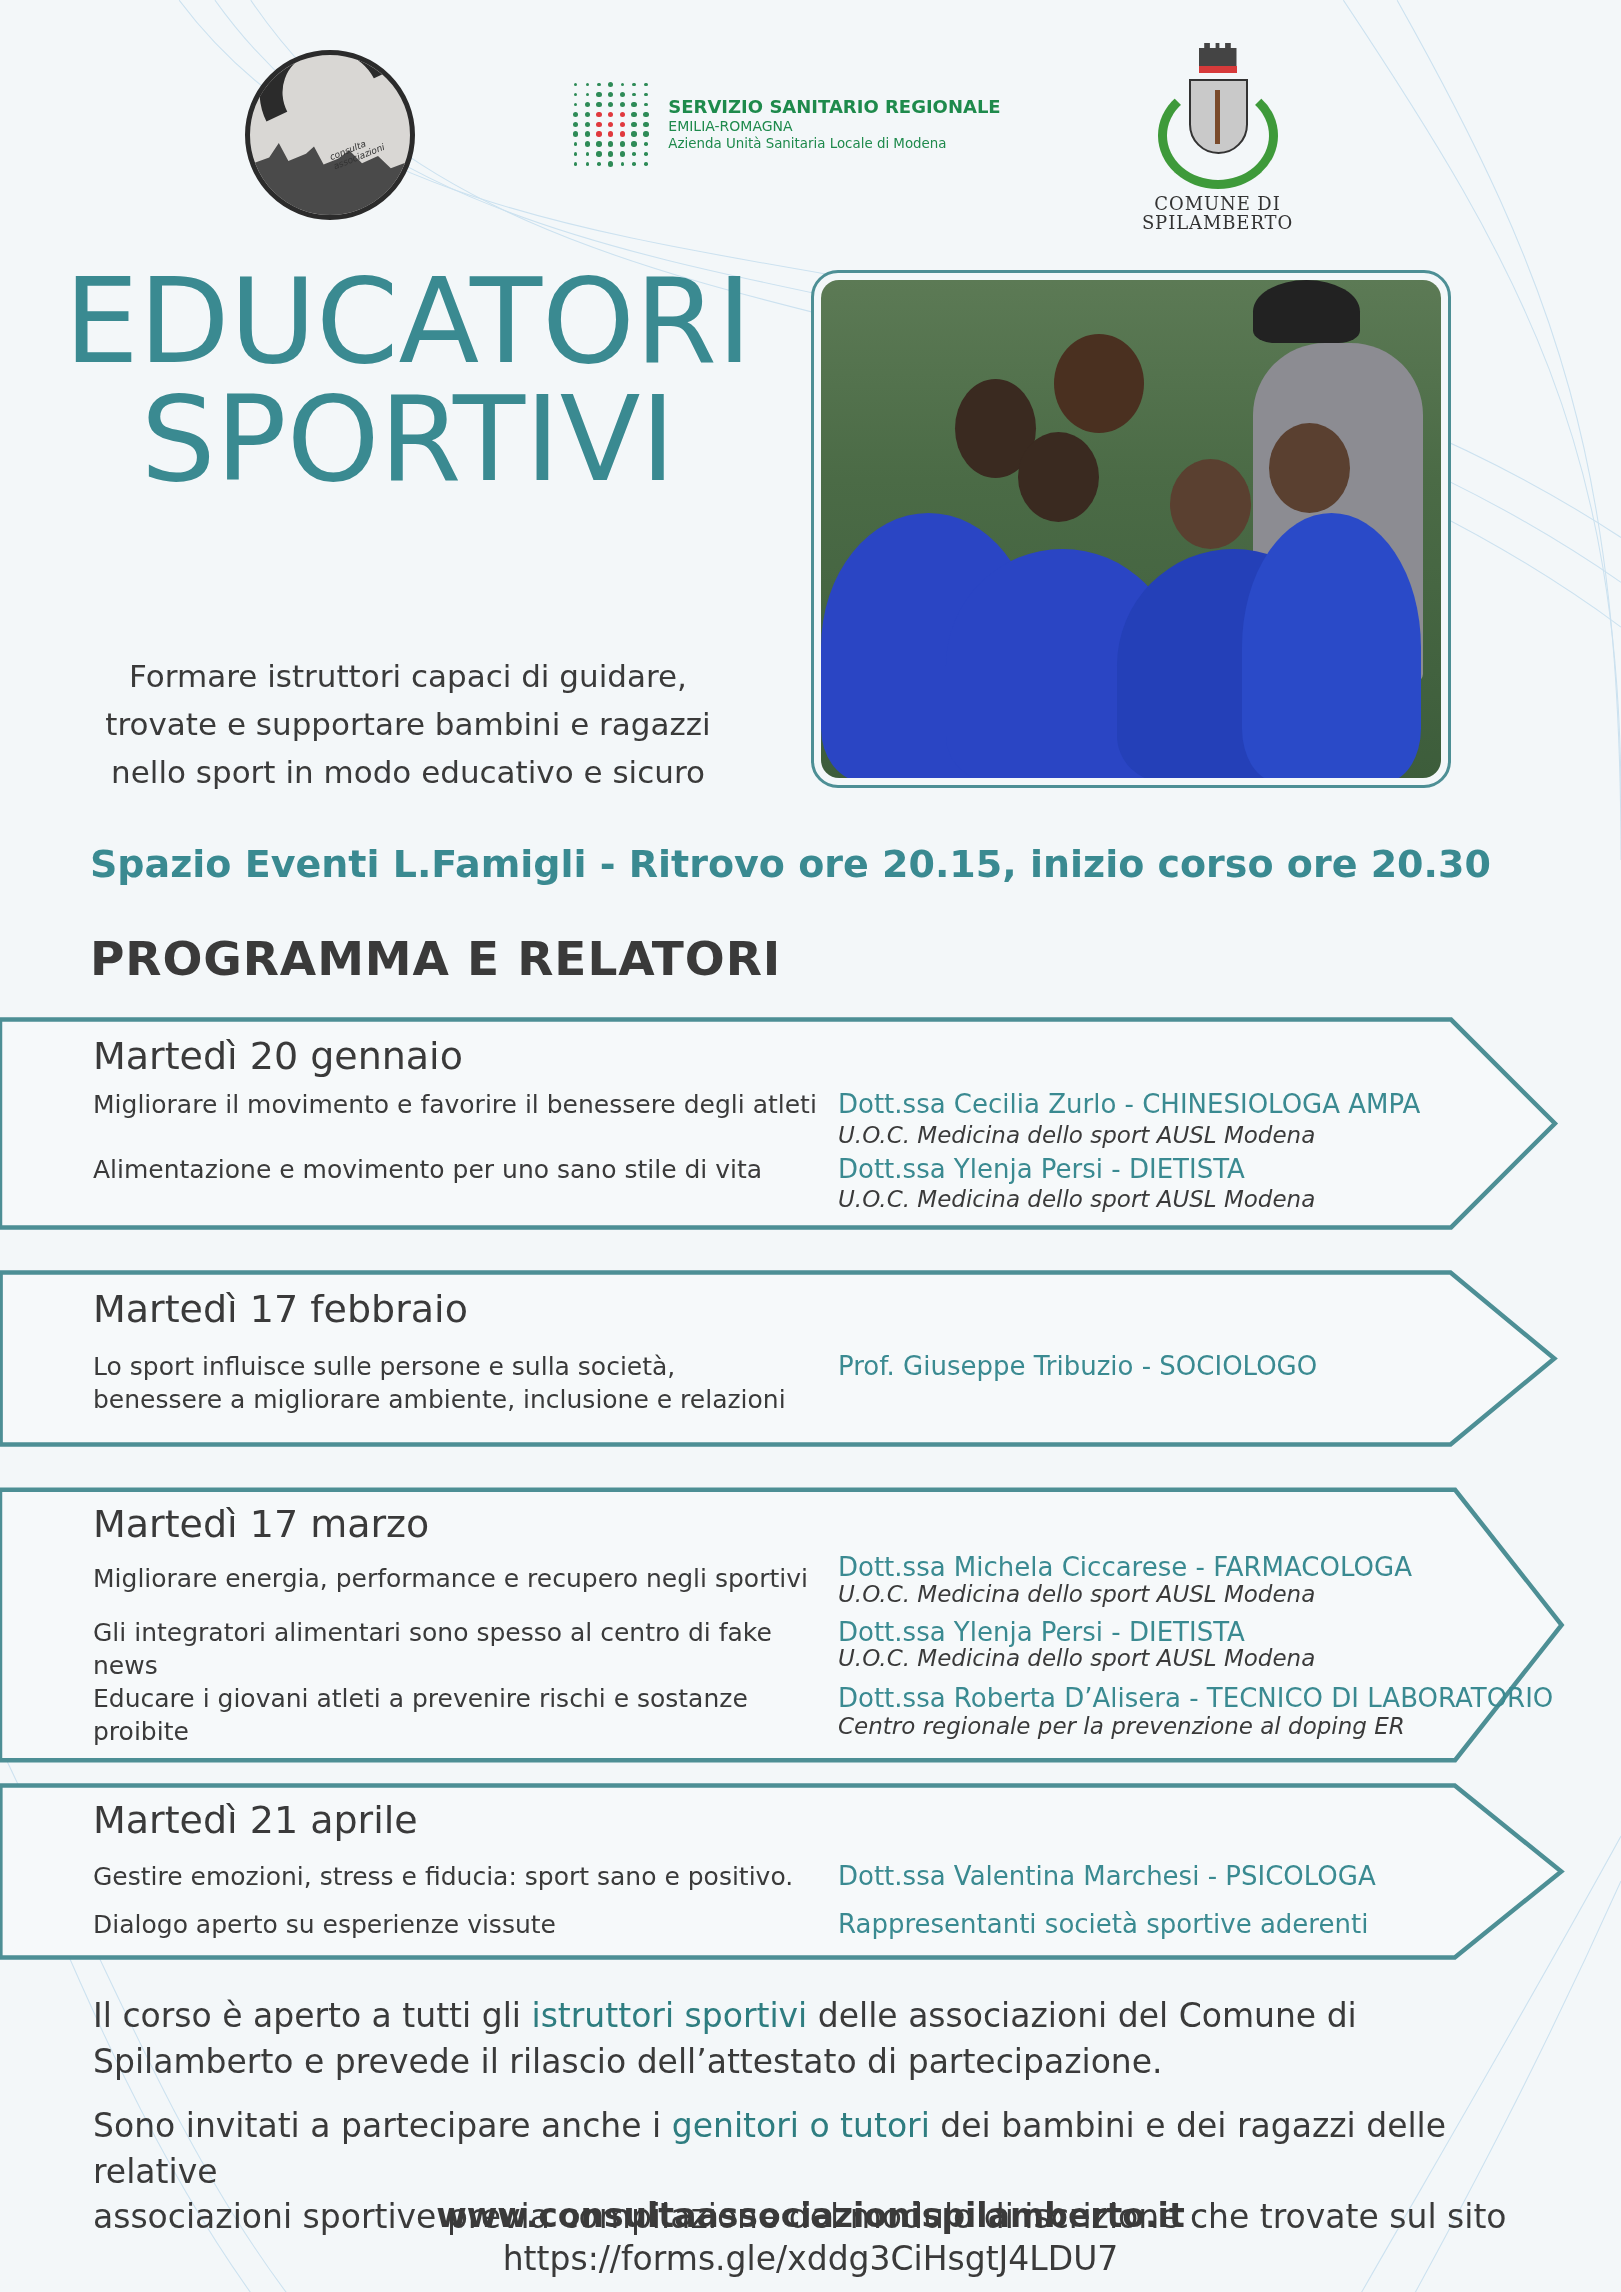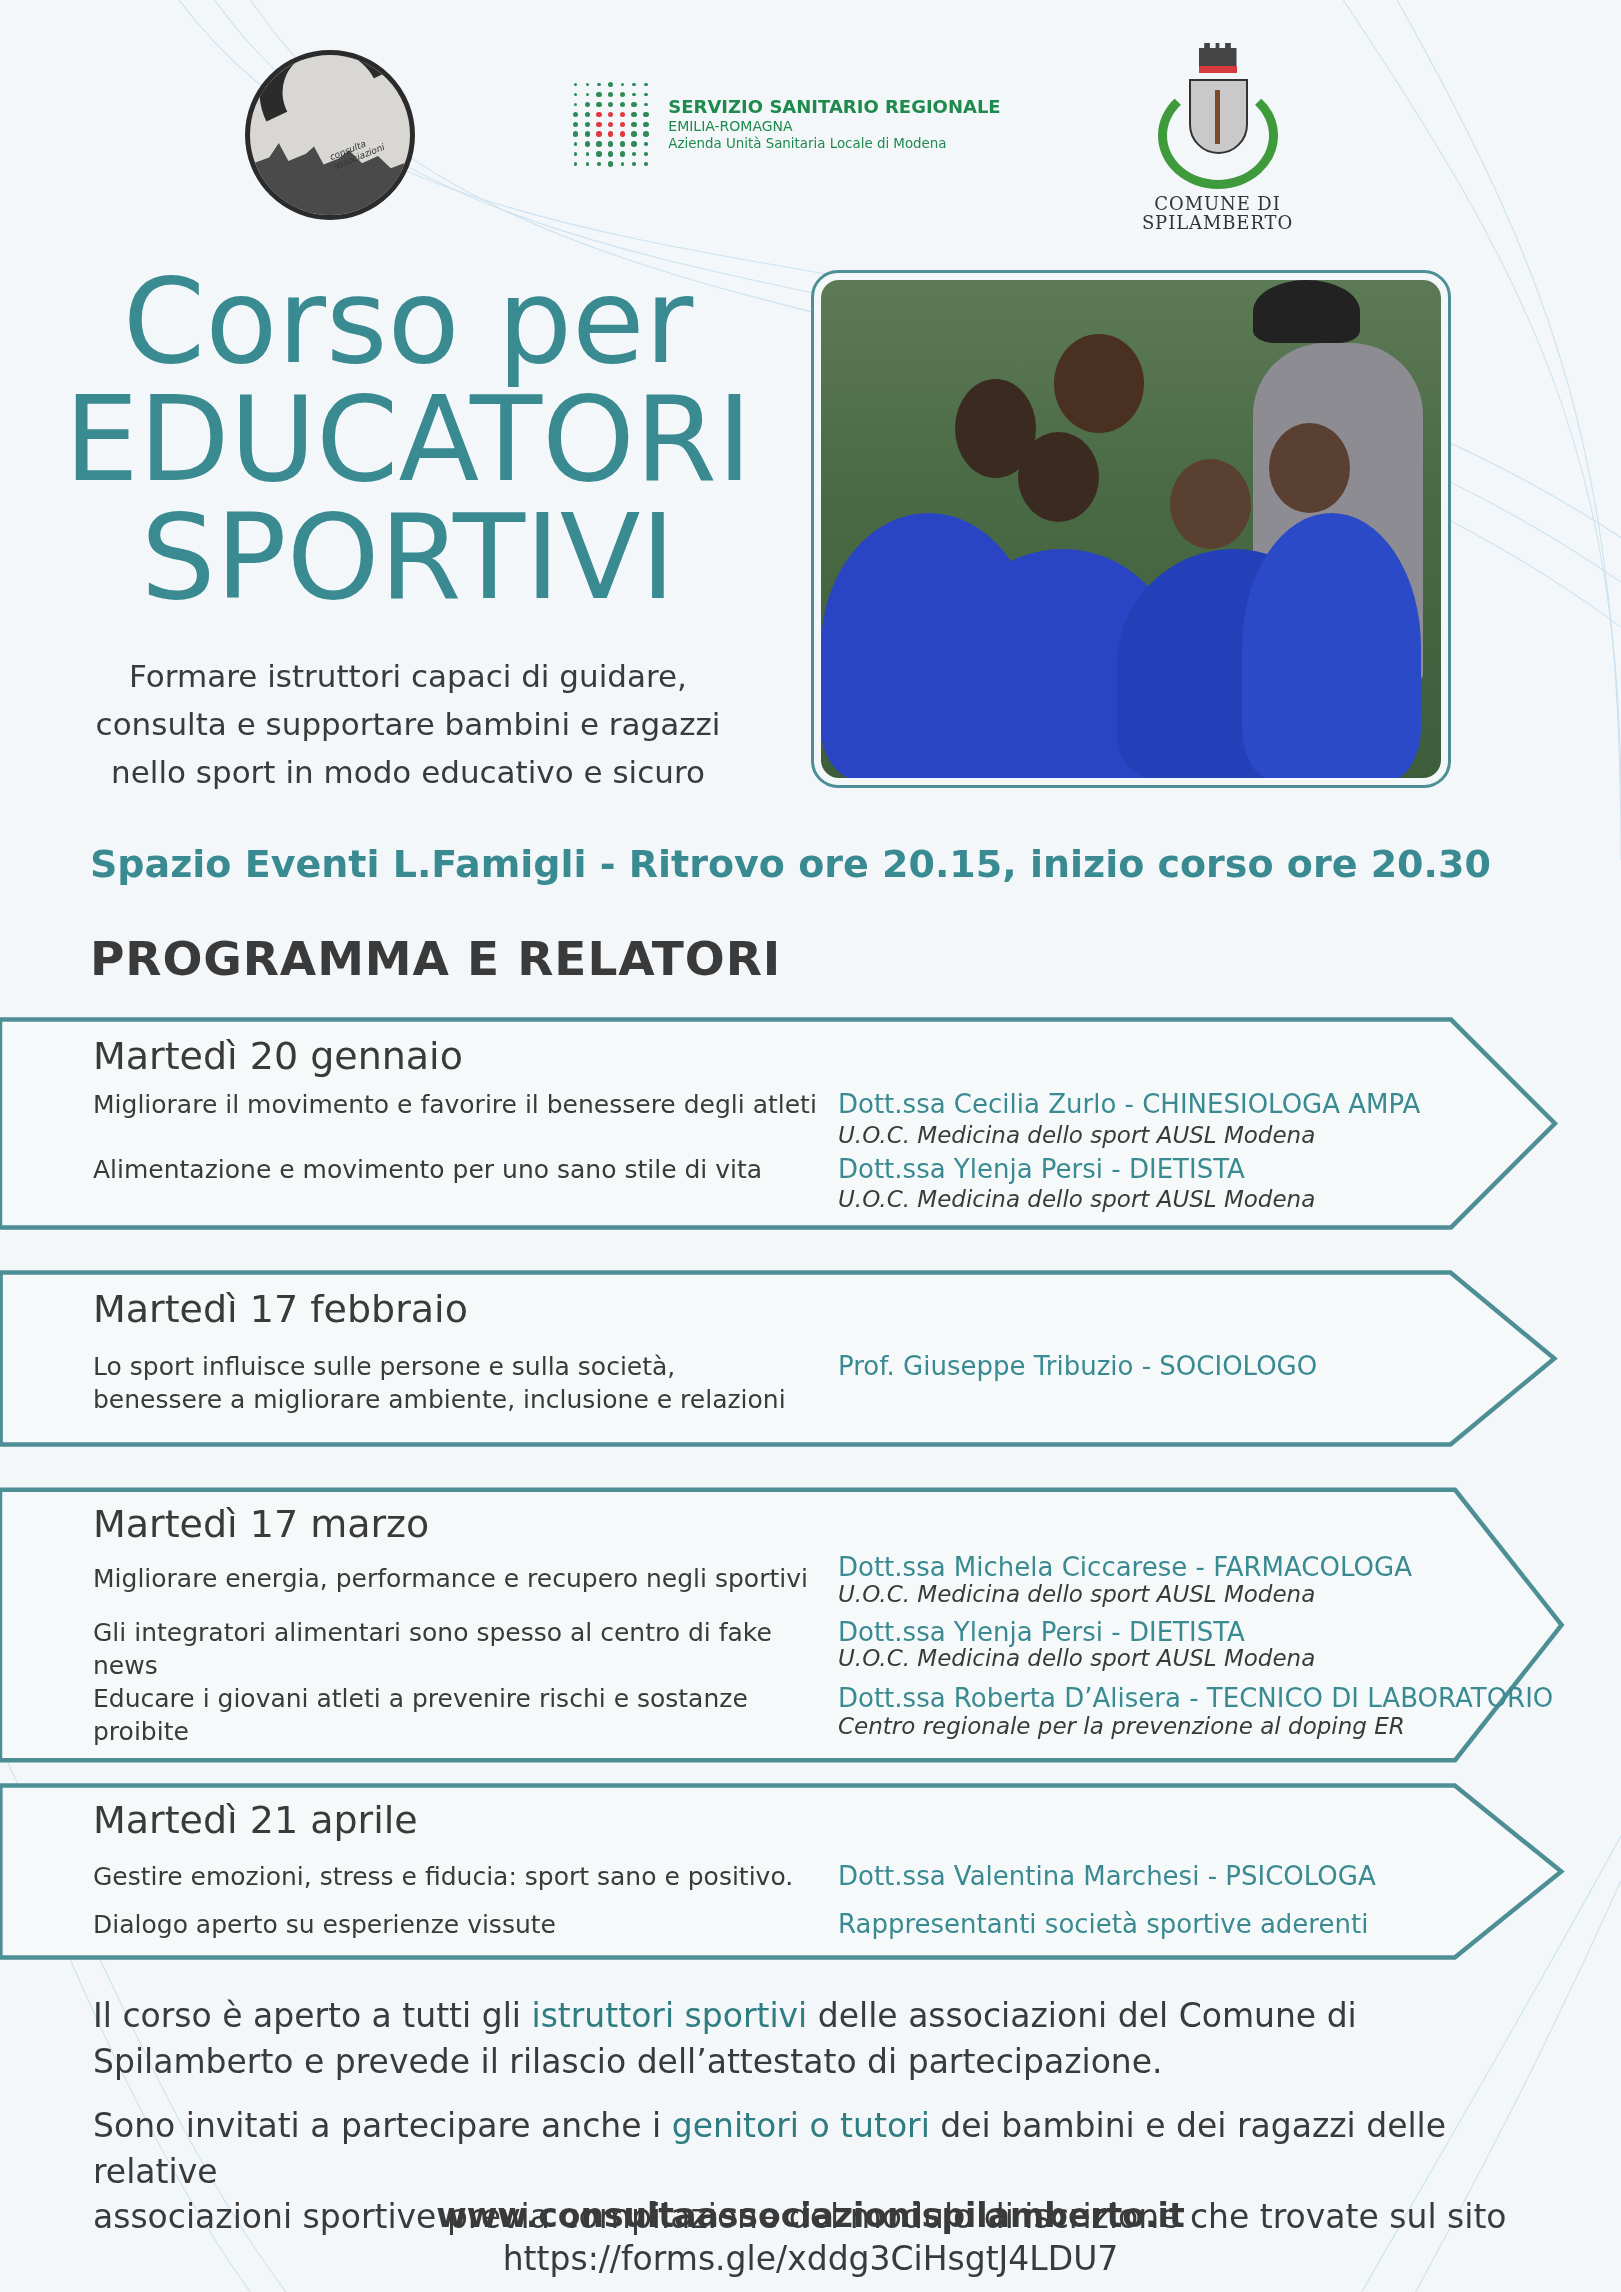--- a/index.html
+++ b/index.html
@@ -210,28 +210,27 @@
     <div class="crown"></div>
     <div class="crown-band"></div>
     <div class="shield"></div>
     <div class="tree"></div>
   </div>
   <div class="comune-name">COMUNE DI</div>
   <div class="comune-name">SPILAMBERTO</div>
 </div>
 
 <h1 class="layer title">
-  <div>Corso per</div>
   <div>EDUCATORI</div>
   <div>SPORTIVI</div>
 </h1>
 
 <div class="layer subtitle">
   <div>Formare istruttori capaci di guidare,</div>
-  <div>consulta e supportare bambini e ragazzi</div>
+  <div>trovate e supportare bambini e ragazzi</div>
   <div>nello sport in modo educativo e sicuro</div>
 </div>
 
 <div class="layer photo-frame">
   <div class="photo" title="Allenatore con bambini in maglia blu abbracciati in cerchio">
     <div class="cap"></div>
     <div class="coach"></div>
     <div class="head" style="left:134px;top:99px;width:81px;height:99px;"></div>
     <div class="head" style="left:233px;top:54px;width:90px;height:99px;background:#4a3020;"></div>
     <div class="head" style="left:197px;top:152px;width:81px;height:90px;"></div>

